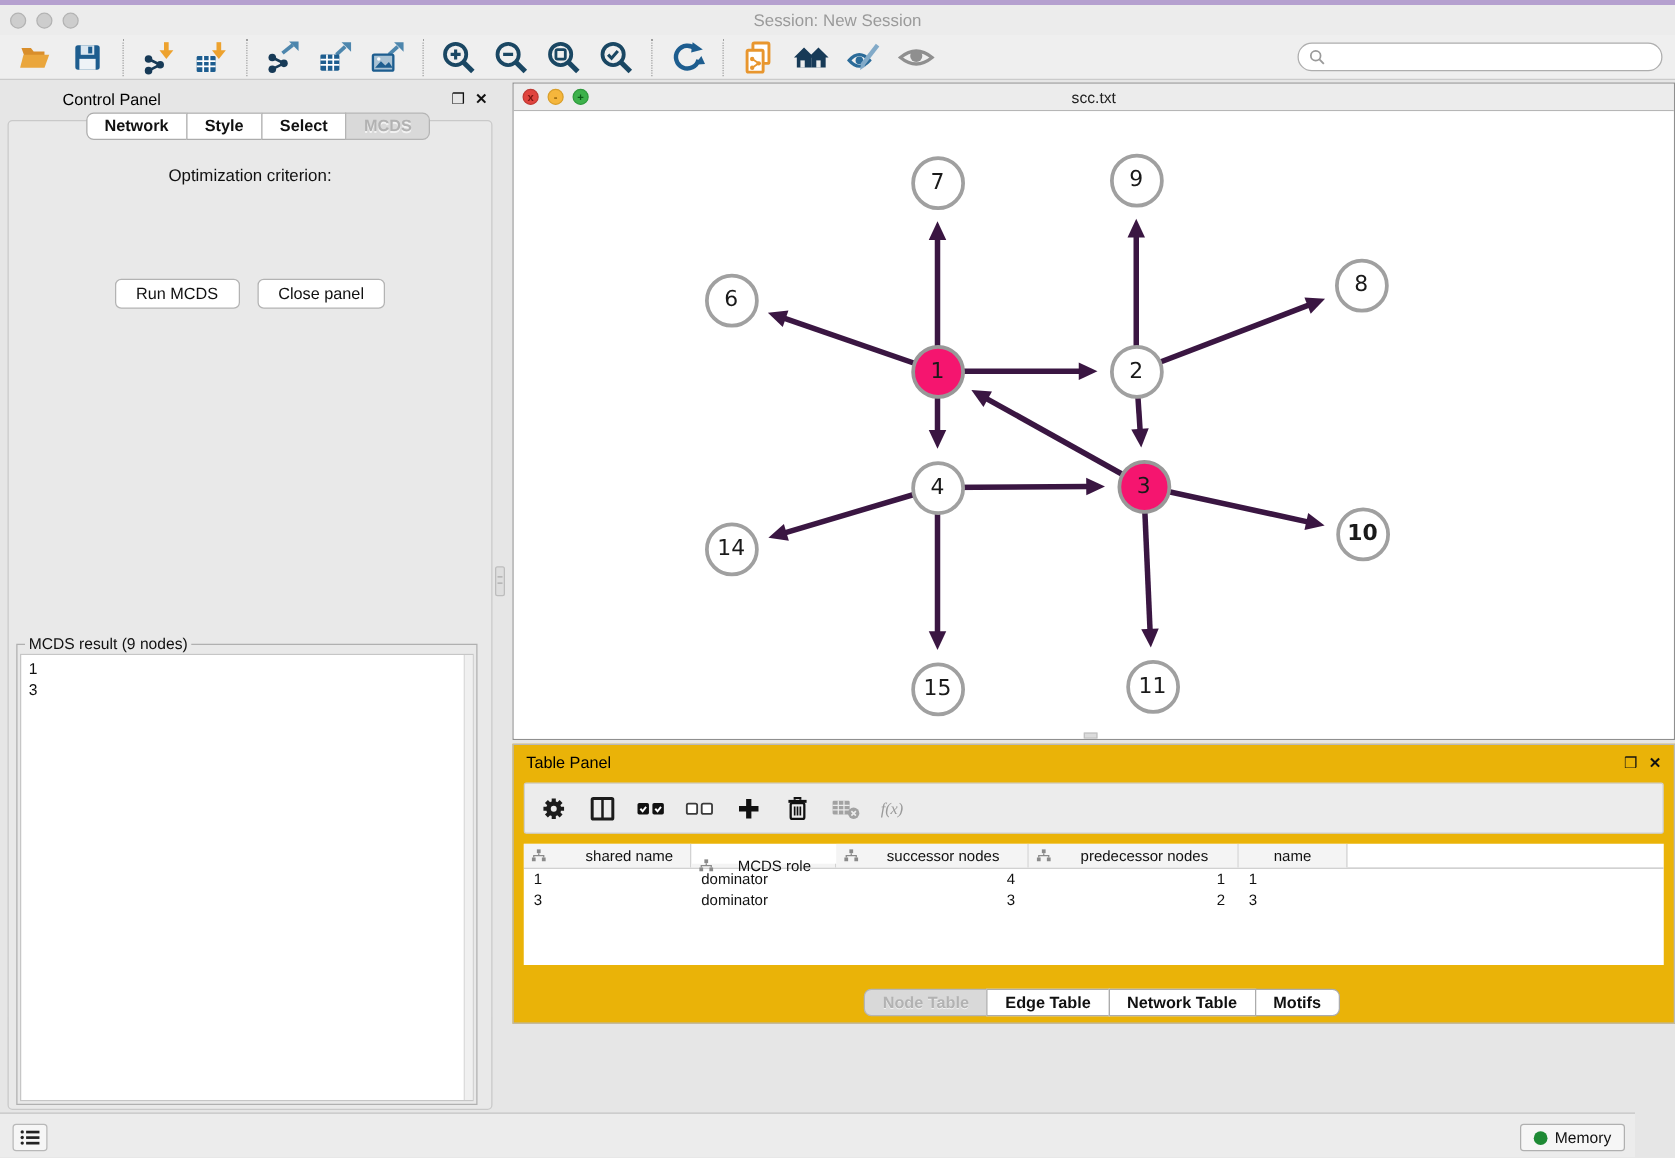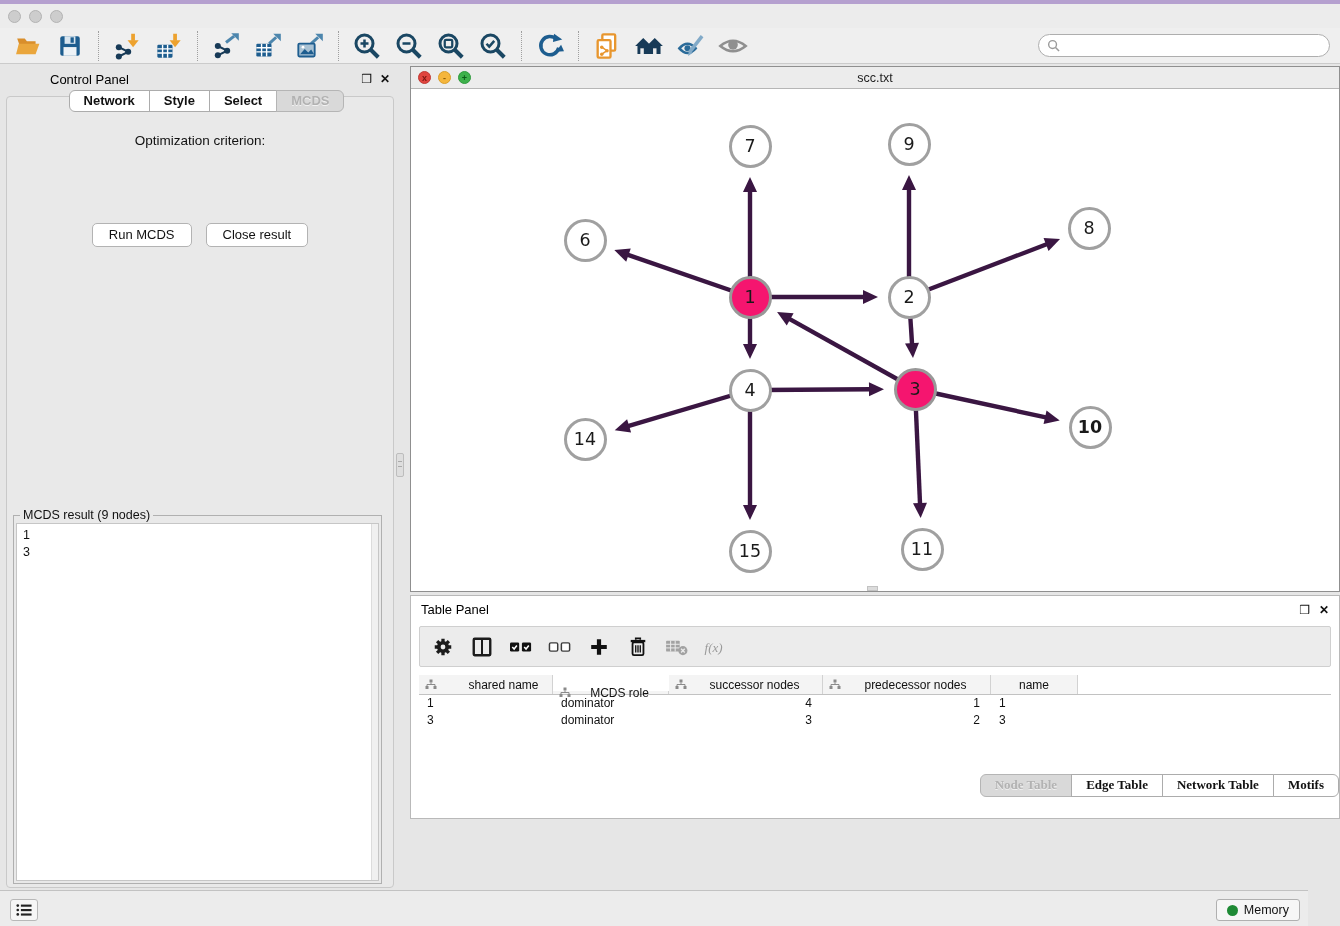--- a/index.html
+++ b/index.html
@@ -61,46 +61,47 @@
   .tl-min { background:#f5b63c; border:1px solid #d99f2b; color:#8c5d07; }
   .tl-max { background:#3db14b; border:1px solid #2f9a3d; color:#0b5e18; }
   .net-title { position:absolute; left:0; right:0; text-align:center; font-size:12.5px; color:#222; }
   .canvas { position:absolute; left:0; top:22px; right:0; bottom:0; background:#fff; overflow:hidden; }
   .canvas svg { position:absolute; left:0; top:0; }
   .gnode { position:absolute; width:43px; height:43px; border:3px solid #a0a0a0; border-radius:50%; background:#fff; display:flex; align-items:center; justify-content:center; font-size:17.5px; color:#1a1a1a; font-family:"DejaVu Sans", sans-serif; }
   .gnode.dominator { background:#f5156f; border-color:#989898; }
   .h-grip { position:absolute; left:456px; bottom:0px; width:11px; height:5px; background:#dcdcdc; border:1px solid #c2c2c2; }
 
   
-  .table-panel { position:absolute; left:410px; top:595px; width:930px; height:224px; background:#ffffff; border:1px solid #b9b9b9; }
+  .table-panel { position:absolute; left:410px; top:595px; width:930px; height:224px; background:#eab308; border:1px solid #b9b9b9; }
   .tp-head { height:24px; display:flex; align-items:center; padding:3px 10px 0 10px; }
   .tp-toolbar { position:absolute; left:8px; right:8px; top:30px; height:41px; background:#ececec; border:1px solid #cfcfcf; border-radius:2px; display:flex; align-items:center; gap:13px; padding:0 10px; }
   .tp-toolbar .icon-btn { width:26px; height:26px; }
   .ttable { position:absolute; left:8px; right:8px; top:79px; bottom:46px; background:#fff; overflow:hidden; }
   .thead { display:flex; height:20px; border-bottom:1px solid #c2c2c2; }
   .th { background:#f4f4f4; border-right:1px solid #d2d2d2; display:flex; align-items:center; gap:6px; padding:0 6px; font-size:12px; color:#111; }
   .th .th-label { flex:1; text-align:center; }
   .tr { display:flex; height:17px; }
   .td { font-size:12px; padding:1px 8px 0 8px; color:#111; overflow:hidden; }
   .td.right { text-align:right; padding-right:11px; }
-  .tp-tabs { position:absolute; left:0; right:0; bottom:21px; display:flex; justify-content:flex-end;font-family:Liberation Serif, serif; }
+  .tp-tabs { position:absolute; left:0; right:0; bottom:5px; display:flex; justify-content:center; }
   
   .status-bar { position:absolute; left:0; top:890px; width:1308px; height:36px; background:#ececec; border-top:1px solid #c2c2c2; }
   .list-btn { position:absolute; left:10px; top:8px; width:28px; height:22px; background:#f6f6f6; border:1px solid #b8b8b8; border-radius:3px; display:flex; align-items:center; justify-content:center; }
   .memory-btn { position:absolute; right:8px; top:8px; height:22px; background:#f6f6f6; border:1px solid #b0b0b0; border-radius:3px; display:flex; align-items:center; gap:6px; padding:0 10px; font-size:12.5px; }
   .mem-dot { width:11px; height:11px; border-radius:50%; background:#1e8a35; }
 </style>
 </head>
 <body>
 
 <div class="desktop-strip"></div>
 <div class="main-titlebar">
   <span class="traffic inactive"></span>
   <span class="traffic inactive"></span>
   <span class="traffic inactive"></span>
+  <div class="main-title">Session: New Session</div>
 </div>
 
 <div class="toolbar">
   <div class="tb-group">
     <span class="icon-btn">
       <svg width="28" height="26" viewBox="0 0 24 24">
           <path d="M2 5h7l2 2.5h8v3H4z" fill="#d98e2b"></path>
           <path d="M3.5 10h19l-3.5 9.5H1z" fill="#eaa63c"></path>
         </svg>
     </span>
@@ -265,21 +266,21 @@
   <div class="tabbar">
       <span class="tab">Network</span>
       <span class="tab">Style</span>
       <span class="tab">Select</span>
       <span class="tab selected">MCDS</span>
     </div>
   <div class="cp-content">
     <div class="opt-label">Optimization criterion:</div>
     <div class="btn-row">
       <button class="mac-btn">Run MCDS</button>
-      <button class="mac-btn">Close result</button>
+      <button class="mac-btn">Close panel</button>
     </div>
     <div class="result-box">
       <span class="result-legend">MCDS result (9 nodes)</span>
       <div class="result-inner">
         <div class="result-text">1
 3</div>
         <div class="result-scroll"></div>
       </div>
     </div>
   </div>

